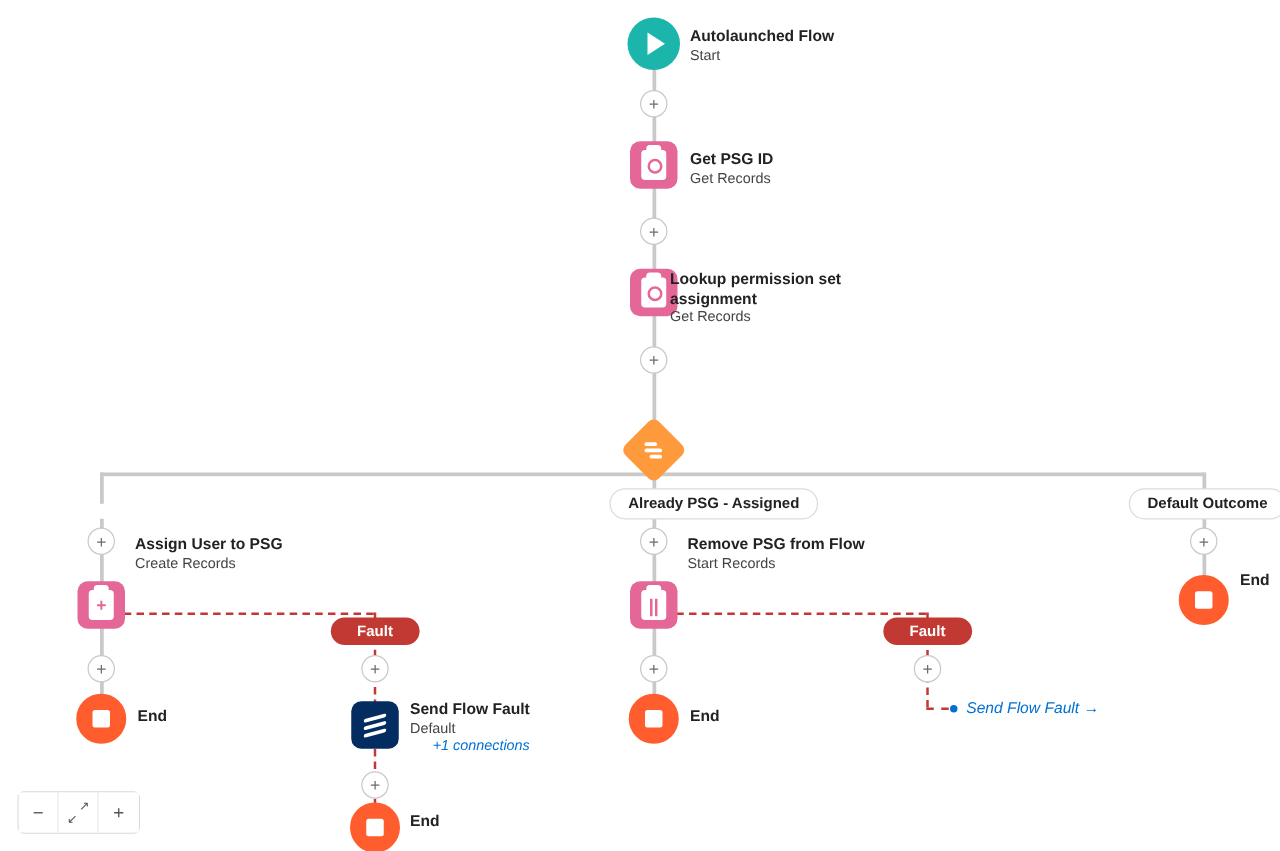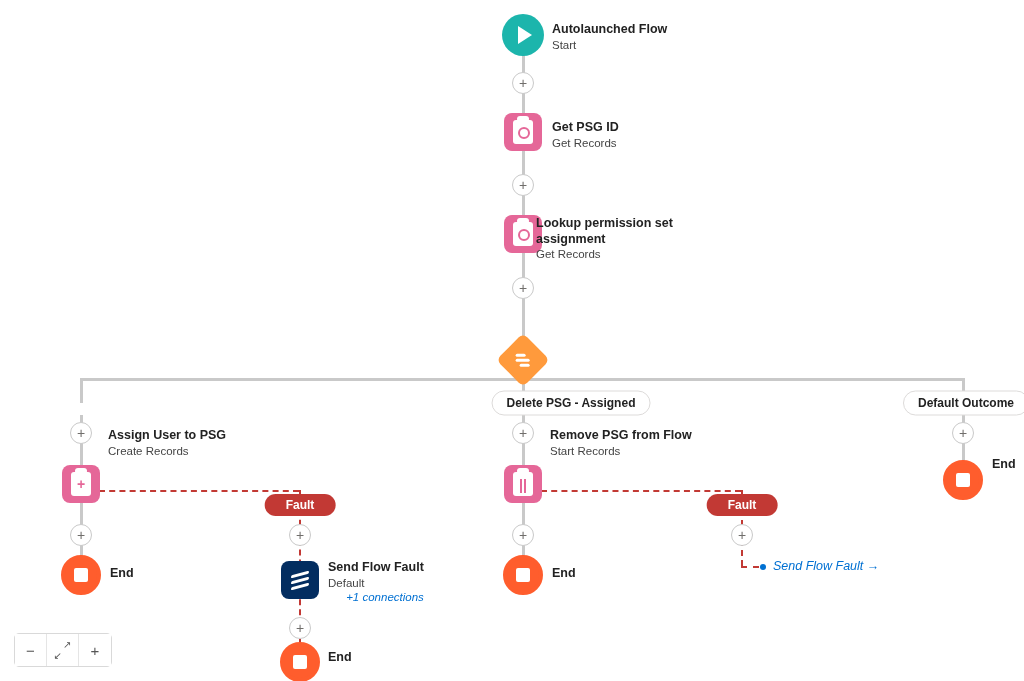--- a/index.html
+++ b/index.html
@@ -276,21 +276,21 @@
   <div class="node decision" style="left:523px; top:360px;">
     <div class="diamond">
       <div class="diamond-inner">
           <span class="bar"></span>
           <span class="bar"></span>
           <span class="bar"></span>
         </div>
     </div>
   </div>
 
-  <div class="pill" style="left:571px; top:403px;">Delete PSG - Assigned</div>
+  <div class="pill" style="left:571px; top:403px;">Already PSG - Assigned</div>
   <div class="pill" style="left:966px; top:403px;">Default Outcome</div>
 
   <div class="label" style="left:108px; top:428px;">
     <div class="title">Assign User to PSG</div>
     <div class="sub">Create Records</div>
   </div>
   <div class="node create" style="left:81px; top:484px;">
     <div class="icon-box">
         <div class="clip plus"></div>
       </div>

